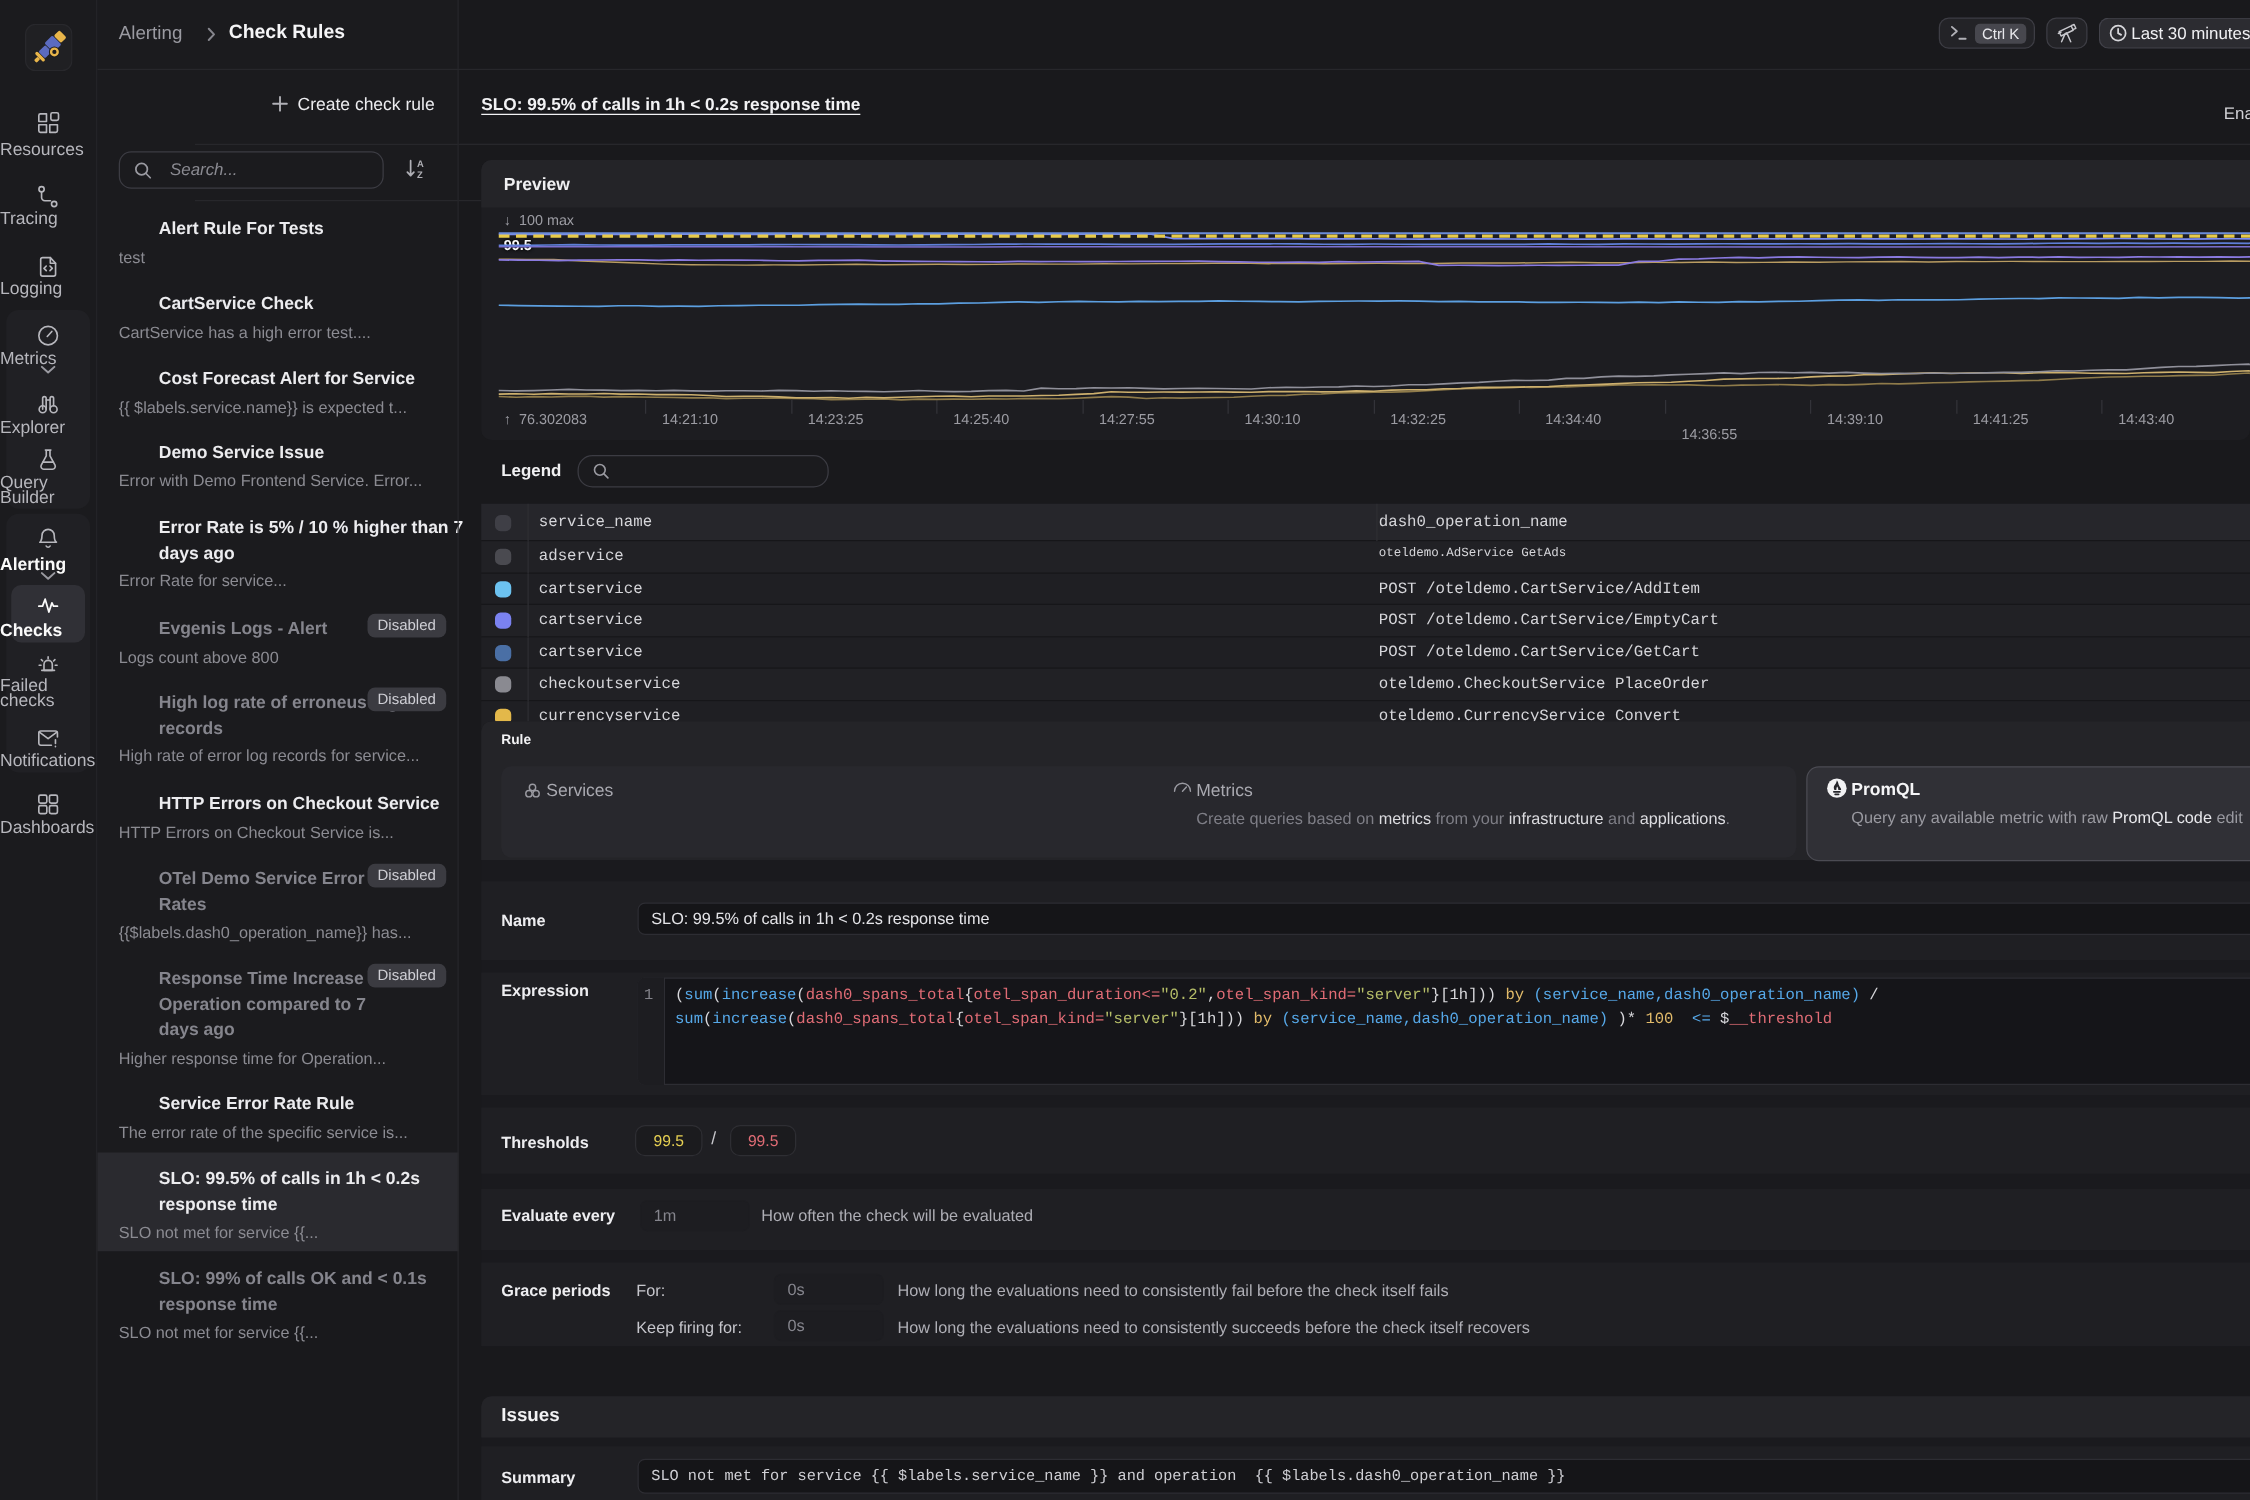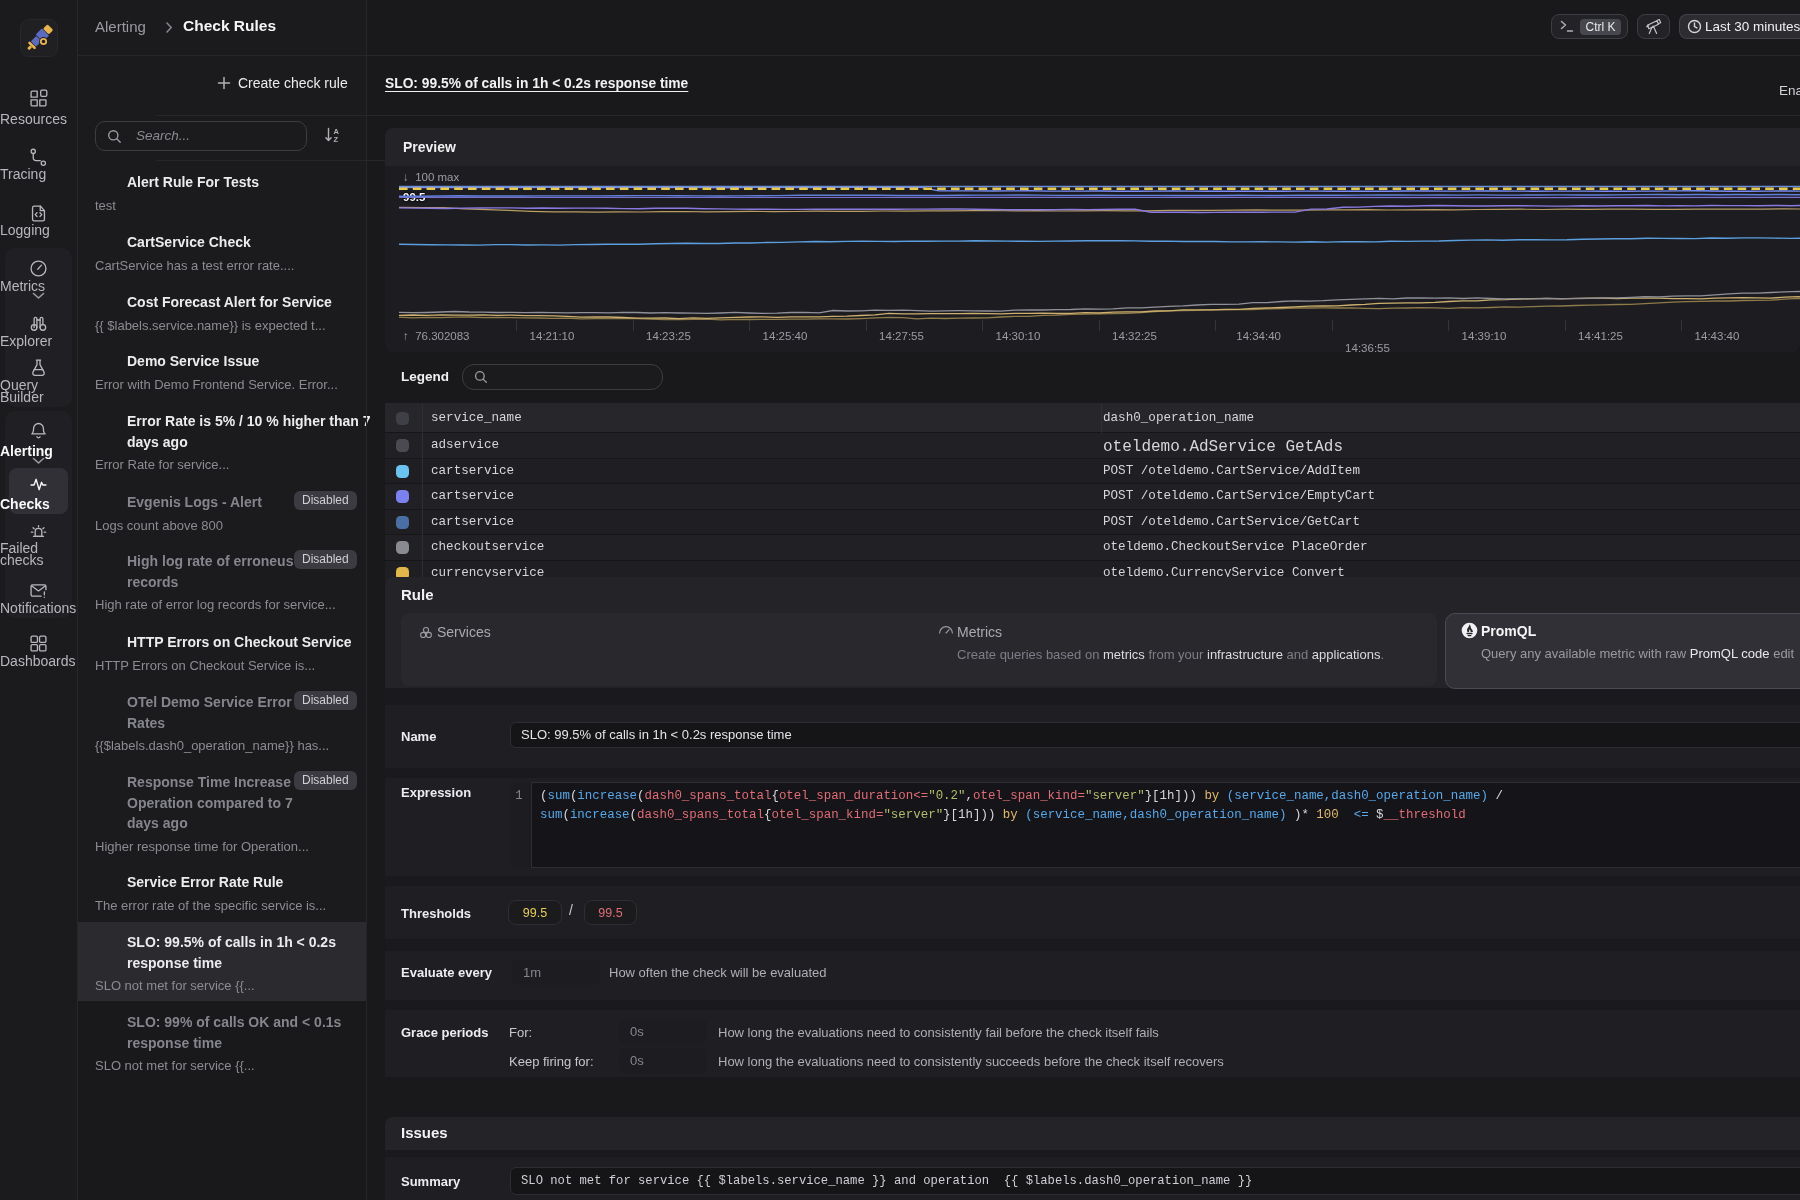--- a/index.html
+++ b/index.html
@@ -143,21 +143,21 @@
 <div class="abs" style="left:58px;top:128px;font-size:13.5px;font-style:italic;color:#8a8a91">Search...</div>
 <svg class="abs" style="left:246px;top:126px" width="18" height="18" viewBox="0 0 18 18">
         <path d="M4.5 2.5v12M4.5 14.5l-2.6-2.8M4.5 14.5l2.6-2.8" stroke="#b0b0b6" stroke-width="1.4" fill="none" stroke-linecap="round" stroke-linejoin="round"></path>
         <text x="9.5" y="7.5" font-size="7.5" fill="#b0b0b6" font-family="Liberation Sans" font-weight="bold">A</text>
         <text x="9.5" y="16" font-size="7.5" fill="#b0b0b6" font-family="Liberation Sans" font-weight="bold">Z</text>
       </svg>
       <div class="hdiv" style="left:78px;top:160px;width:289px"></div>
       <div class="abs item-t" style="left:17px;top:172px;width:258px">Alert Rule For Tests</div>
       <div class="abs item-d" style="left:17px;top:195.5px;width:258px;white-space:nowrap;overflow:hidden">test</div>
       <div class="abs item-t" style="left:17px;top:232px;width:258px">CartService Check</div>
-      <div class="abs item-d" style="left:17px;top:255.5px;width:258px;white-space:nowrap;overflow:hidden">CartService has a test error rate....</div>
+      <div class="abs item-d" style="left:17px;top:255.5px;width:258px;white-space:nowrap;overflow:hidden">CartService has a high error test....</div>
       <div class="abs item-t" style="left:17px;top:292px;width:258px">Cost Forecast Alert for Service</div>
       <div class="abs item-d" style="left:17px;top:315.5px;width:258px;white-space:nowrap;overflow:hidden">{{ $labels.service.name}} is expected t...</div>
       <div class="abs item-t" style="left:17px;top:351px;width:258px">Demo Service Issue</div>
       <div class="abs item-d" style="left:17px;top:374.5px;width:258px;white-space:nowrap;overflow:hidden">Error with Demo Frontend Service. Error...</div>
       <div class="abs item-t" style="left:17px;top:411px;width:258px">Error Rate is 5% / 10 % higher than 7<br>days ago</div>
       <div class="abs item-d" style="left:17px;top:455.0px;width:258px;white-space:nowrap;overflow:hidden">Error Rate for service...</div>
       <div class="abs item-t dis" style="left:17px;top:492px;width:198px">Evgenis Logs - Alert</div>
       <div class="abs item-d" style="left:17px;top:515.5px;width:258px;white-space:nowrap;overflow:hidden">Logs count above 800</div>
       <div class="badge" style="left:216px;top:491px">Disabled</div>
       <div class="abs item-t dis" style="left:17px;top:551px;width:198px">High log rate of erroneus log<br>records</div>
@@ -253,21 +253,21 @@
       </svg>
       <div class="abs" style="left:17px;top:403px;width:1415px;height:30px;background:#26262b;border-bottom:1px solid #161619;box-sizing:border-box"></div>
       <div class="abs" style="left:28px;top:411.5px;width:13px;height:13px;border-radius:4.5px;background:#3f3f46"></div>
       <div class="abs mono" style="left:63px;top:410.5px;font-size:12.6px;color:#d6d6da">service_name</div>
       <div class="abs mono" style="left:735px;top:410.5px;font-size:12.6px;color:#d6d6da">dash0_operation_name</div>
       <div class="vdiv" style="left:54px;top:403px;height:30px;background:#2e2e33"></div>
       <div class="vdiv" style="left:733px;top:403px;height:30px;background:#2e2e33"></div>
       <div class="abs" style="left:17px;top:433px;width:1415px;height:25.5px;background:#212125;border-bottom:1px solid #161619;box-sizing:border-box"></div>
       <div class="abs" style="left:28px;top:439.25px;width:13px;height:13px;border-radius:4.5px;background:#4a4a50"></div>
       <div class="abs mono" style="left:63px;top:438.25px;font-size:12.6px;color:#d6d6da">adservice</div>
-      <div class="abs mono" style="left:735px;top:438.25px;font-size:16px;color:#d6d6da">oteldemo.AdService GetAds</div>
+      <div class="abs mono" style="left:735px;top:438.25px;font-size:10px;color:#d6d6da">oteldemo.AdService GetAds</div>
       <div class="vdiv" style="left:54px;top:433px;height:25.5px;background:#2e2e33"></div>
       <div class="abs" style="left:17px;top:458.5px;width:1415px;height:25.5px;background:#1f1f23;border-bottom:1px solid #161619;box-sizing:border-box"></div>
       <div class="abs" style="left:28px;top:464.75px;width:13px;height:13px;border-radius:4.5px;background:#6cc2f0"></div>
       <div class="abs mono" style="left:63px;top:463.75px;font-size:12.6px;color:#d6d6da">cartservice</div>
       <div class="abs mono" style="left:735px;top:463.75px;font-size:12.6px;color:#d6d6da">POST /oteldemo.CartService/AddItem</div>
       <div class="vdiv" style="left:54px;top:458.5px;height:25.5px;background:#2e2e33"></div>
       <div class="abs" style="left:17px;top:484.0px;width:1415px;height:25.5px;background:#212125;border-bottom:1px solid #161619;box-sizing:border-box"></div>
       <div class="abs" style="left:28px;top:490.25px;width:13px;height:13px;border-radius:4.5px;background:#7b82f0"></div>
       <div class="abs mono" style="left:63px;top:489.25px;font-size:12.6px;color:#d6d6da">cartservice</div>
       <div class="abs mono" style="left:735px;top:489.25px;font-size:12.6px;color:#d6d6da">POST /oteldemo.CartService/EmptyCart</div>
@@ -282,21 +282,21 @@
       <div class="abs mono" style="left:63px;top:540.25px;font-size:12.6px;color:#d6d6da">checkoutservice</div>
       <div class="abs mono" style="left:735px;top:540.25px;font-size:12.6px;color:#d6d6da">oteldemo.CheckoutService PlaceOrder</div>
       <div class="vdiv" style="left:54px;top:535.0px;height:25.5px;background:#2e2e33"></div>
       <div class="abs" style="left:17px;top:560.5px;width:1415px;height:25.5px;background:#1f1f23;border-bottom:1px solid #161619;box-sizing:border-box"></div>
       <div class="abs" style="left:28px;top:566.75px;width:13px;height:13px;border-radius:4.5px;background:#e3b84a"></div>
       <div class="abs mono" style="left:63px;top:565.75px;font-size:12.6px;color:#d6d6da">currencyservice</div>
       <div class="abs mono" style="left:735px;top:565.75px;font-size:12.6px;color:#d6d6da">oteldemo.CurrencyService Convert</div>
       <div class="vdiv" style="left:54px;top:560.5px;height:25.5px;background:#2e2e33"></div>
       <div class="abs" style="left:17px;top:577px;width:1415px;height:500px;background:#1a1a1e;border-radius:8px 8px 0 0"></div>
       <div class="abs" style="left:17px;top:577px;width:1415px;height:111px;background:#242428;border-radius:8px 0 0 0"></div>
-      <div class="abs" style="left:33px;top:586px;font-size:15px;font-weight:700;color:#f2f2f4">Rule</div>
+      <div class="abs" style="left:33px;top:586px;font-size:11px;font-weight:700;color:#f2f2f4">Rule</div>
       <div class="abs" style="left:33px;top:613px;width:1036px;height:73px;background:#28282d;border-radius:8px"></div>
       <svg class="abs" style="left:49px;top:624px" width="18" height="18" viewBox="0 0 24 24">
         <g stroke="#9a9aa1" stroke-width="1.5" fill="none">
           <circle cx="12" cy="8" r="3.4"></circle>
           <circle cx="8.2" cy="14.6" r="3.4"></circle>
           <circle cx="15.8" cy="14.6" r="3.4"></circle>
         </g>
       </svg>
 <div class="abs" style="left:69px;top:624px;font-size:14px;color:#a9a9b0">Services</div>
       <svg class="abs" style="left:569px;top:624px" width="18" height="18" viewBox="0 0 24 24">

